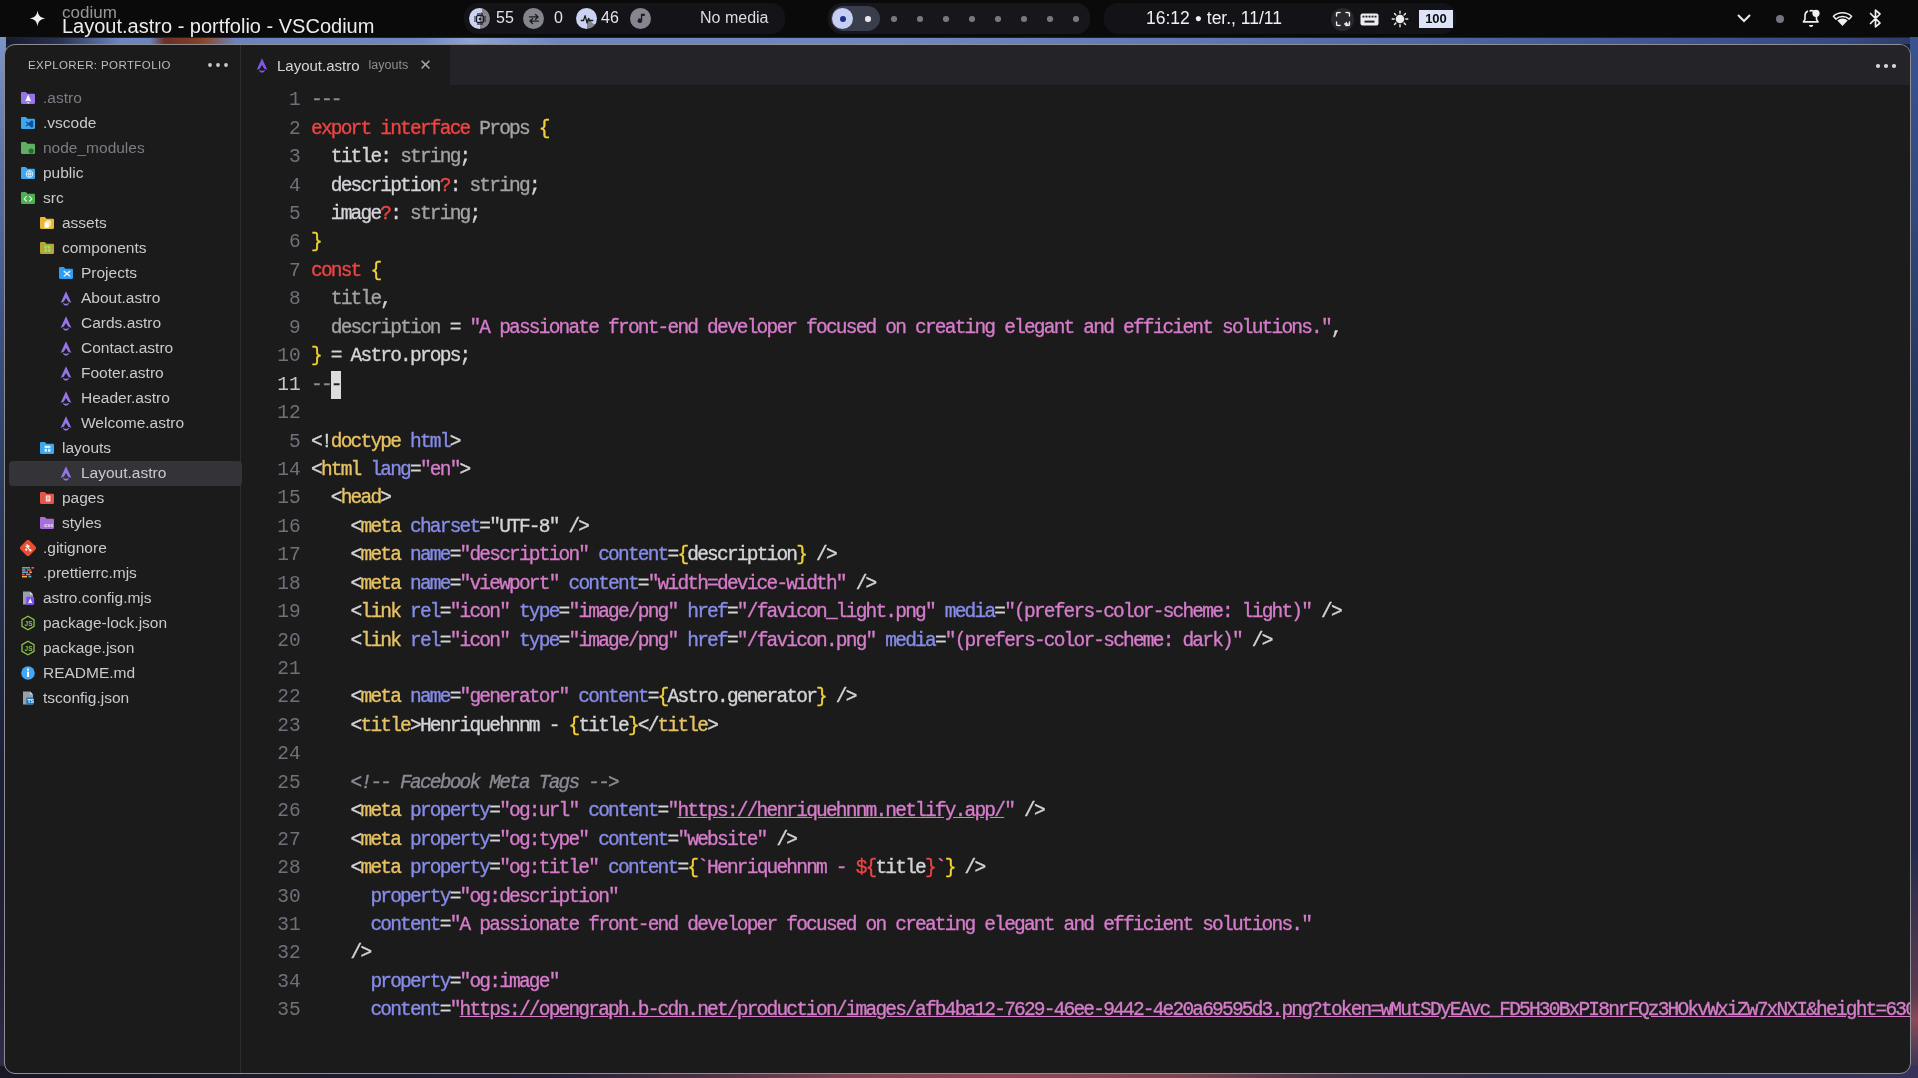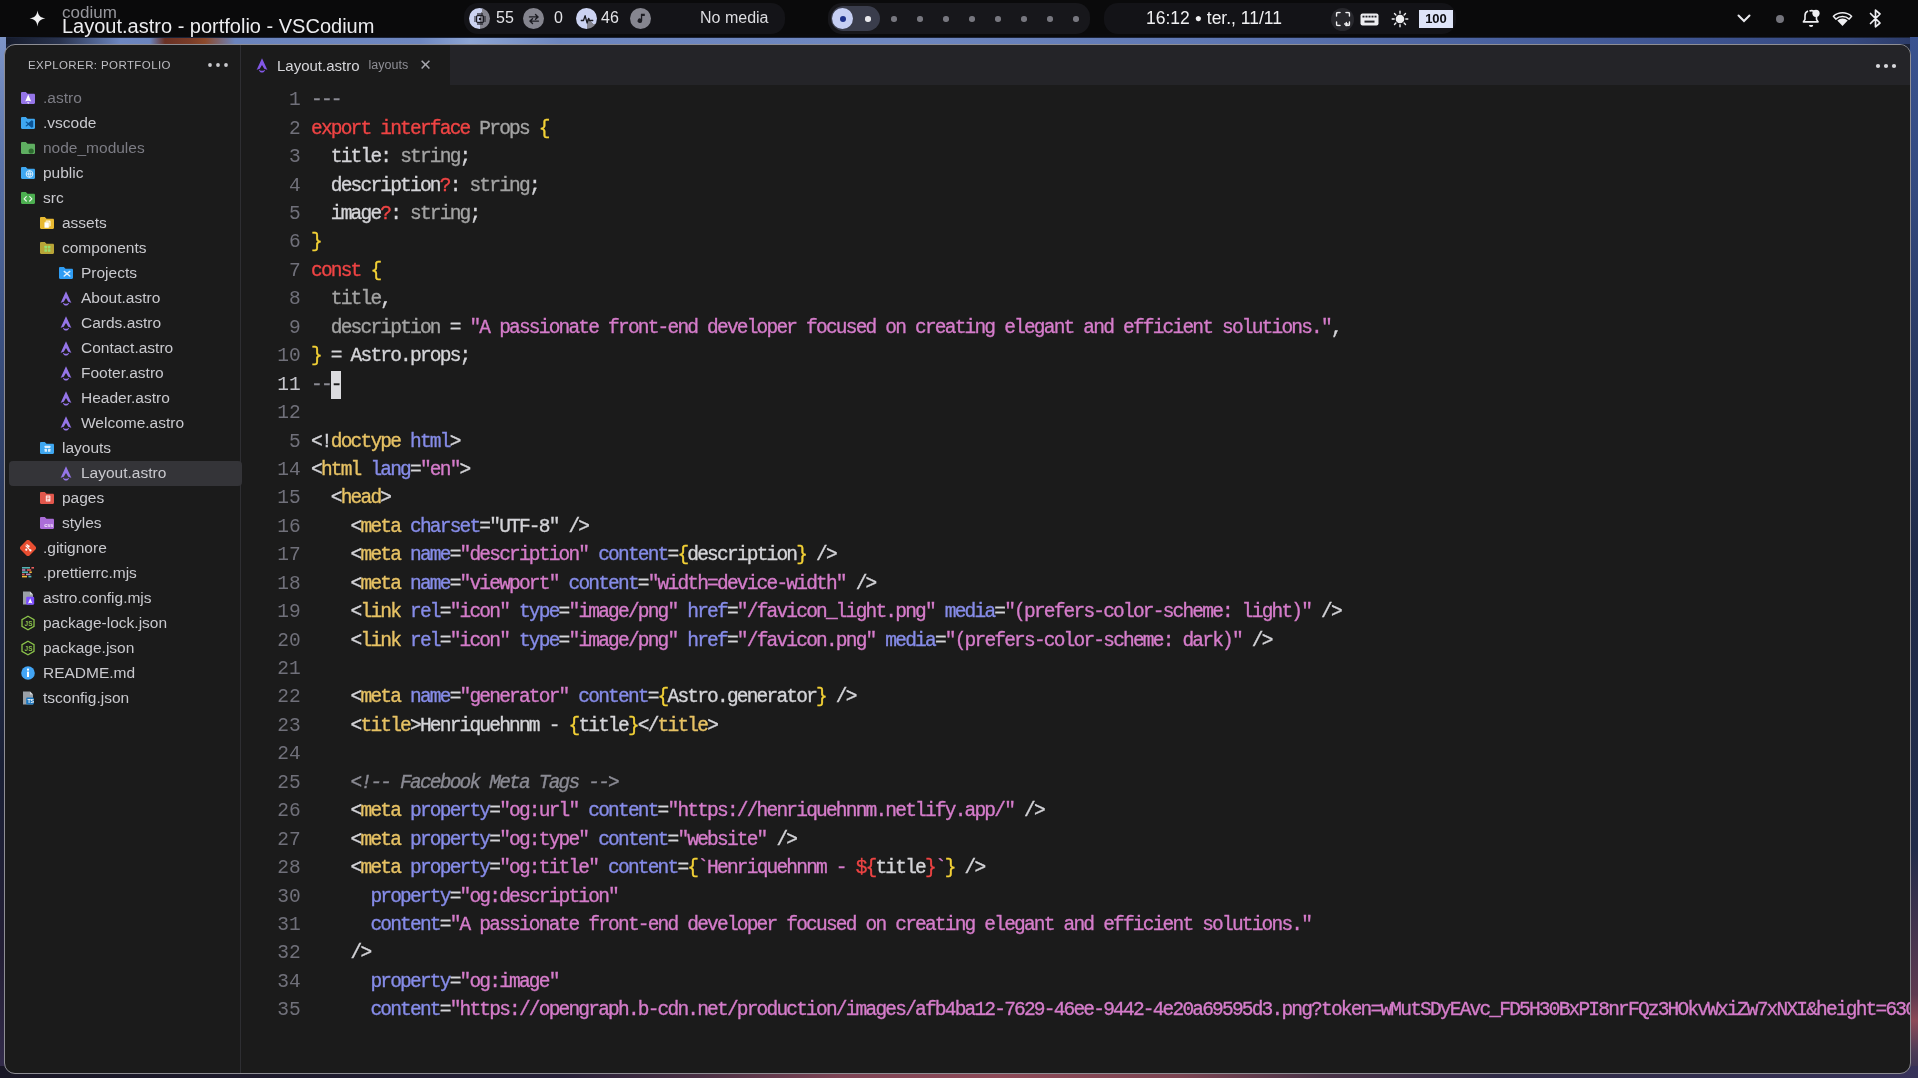--- a/index.html
+++ b/index.html
@@ -35,21 +35,21 @@
 
 #tabbar{position:absolute;left:236px;top:0;right:0;height:40px;background:#242428}
 #tab{position:absolute;left:0;top:0;width:209px;height:40px;background:#1b1b1b;display:flex;align-items:center}
 #code{position:absolute;left:236px;top:41.3px;right:0;height:989px;font-family:"Liberation Mono",monospace;font-size:19.5px;letter-spacing:-1.8px;line-height:28.44px;color:#d4d4d8;overflow:hidden;-webkit-text-stroke:0.35px}
 #code .l{height:28.44px;white-space:pre}
 .num{display:inline-block;width:70px;text-align:right;color:#70707a;padding-right:10.3px;letter-spacing:0;-webkit-text-stroke:0}
 .numa{color:#c6c6cc}
 .g{color:#8b8b94}.t{color:#ef4444}.p{color:#a3a3a3}.y{color:#f3d136}.tg{color:#e7c264}
 .a{color:#868ce8}.s{color:#d57cca}
 .i{font-style:italic}
-.u{}
+.u{text-decoration:underline}
 .cur{display:inline-block;width:9.9px;height:28.44px;background:#dcdcdf;color:#1b1b1b;vertical-align:top}
 </style>
 </head>
 <body>
 <div id="wall"></div>
 <div id="wtop"></div>
 <div id="wleft"></div>
 <div id="wright"></div>
 <div id="wbot"></div>
 <div id="bar">

